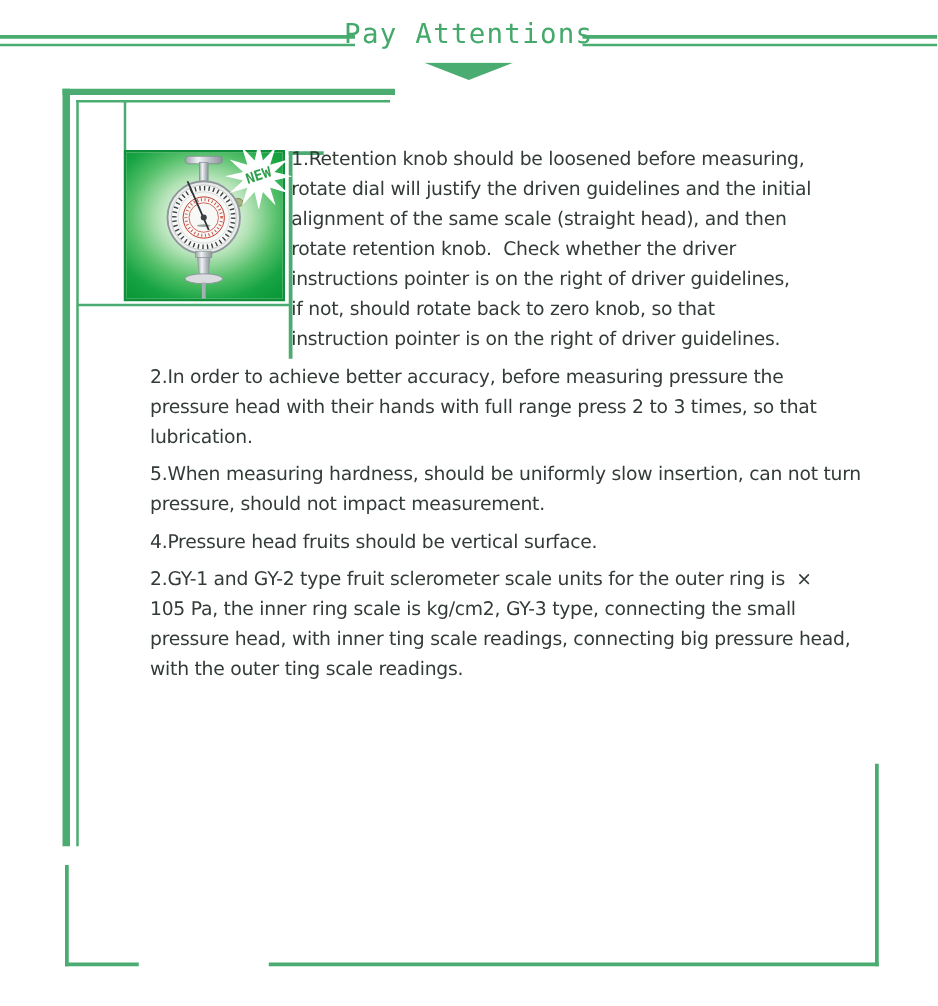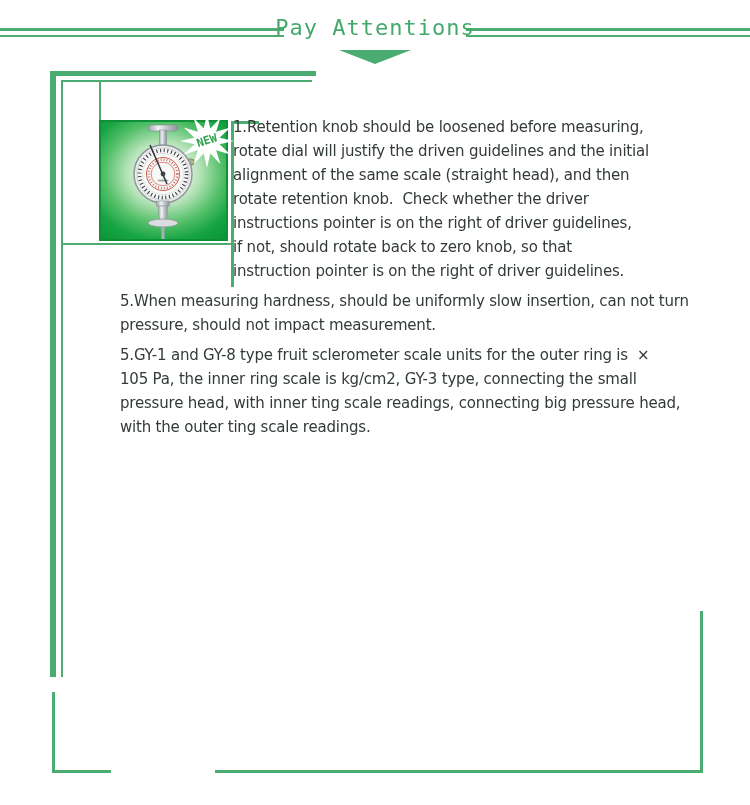--- a/index.html
+++ b/index.html
@@ -110,21 +110,25 @@
   </div>
 
   <div class="text-col">
     <p class="indent-first">1.Retention knob should be loosened before measuring,
 rotate dial will justify the driven guidelines and the initial
 alignment of the same scale (straight head), and then
 rotate retention knob.  Check whether the driver
 instructions pointer is on the right of driver guidelines,
 if not, should rotate back to zero knob, so that
 instruction pointer is on the right of driver guidelines.</p>
+    <p>2.In order to achieve better accuracy, before measuring pressure the
+pressure head with their hands with full range press 2 to 3 times, so that
+lubrication.</p>
     <p>5.When measuring hardness, should be uniformly slow insertion, can not turn
 pressure, should not impact measurement.</p>
-    <p>5.GY-1 and GY-8 type fruit sclerometer scale units for the outer ring is  ×
+    <p>4.Pressure head fruits should be vertical surface.</p>
+    <p>2.GY-1 and GY-2 type fruit sclerometer scale units for the outer ring is  ×
 105 Pa, the inner ring scale is kg/cm2, GY-3 type, connecting the small
 pressure head, with inner ting scale readings, connecting big pressure head,
 with the outer ting scale readings.</p>
   </div>
 
 </div>
 
 </body></html>

